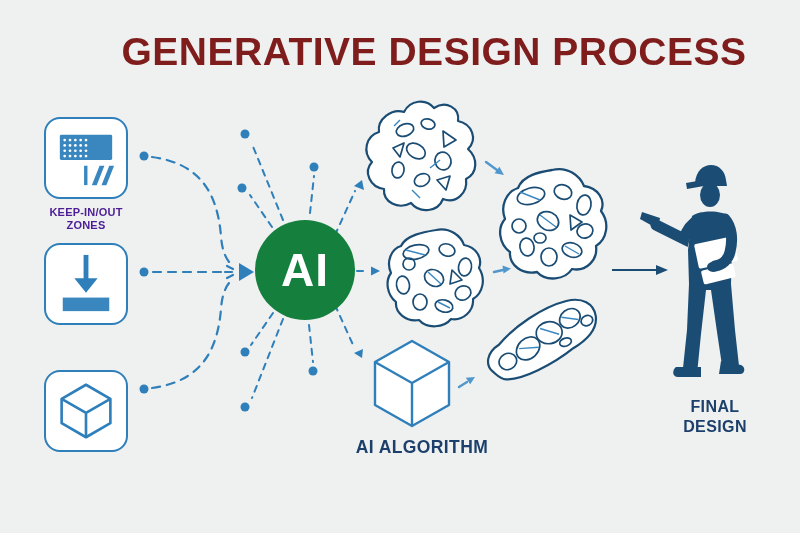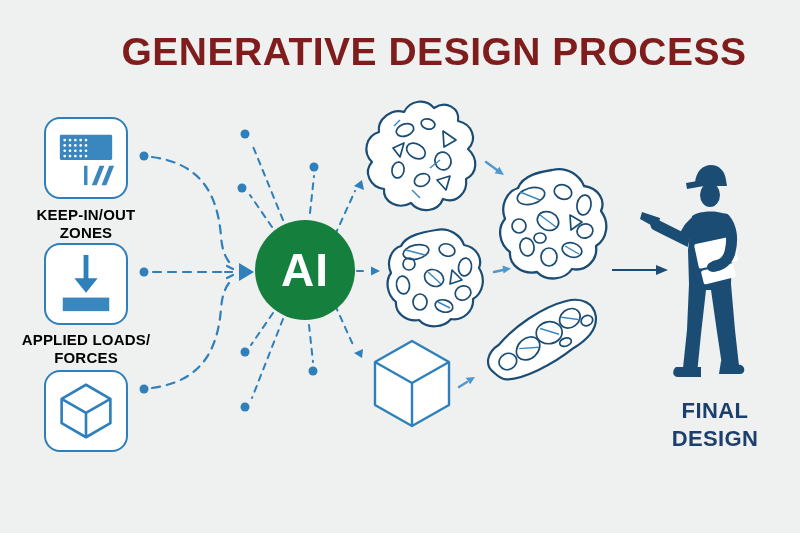--- a/index.html
+++ b/index.html
@@ -5,30 +5,30 @@
   html,body{margin:0;padding:0;background:#dfe1e2;}
   .canvas{position:relative;width:800px;height:533px;background:#eff0f0;
     font-family:"Liberation Sans",sans-serif;overflow:hidden;}
   .art{position:absolute;left:0;top:0;}
   .title{position:absolute;top:30px;left:0;width:800px;margin:0;text-align:center;
     font-size:39px;font-weight:700;letter-spacing:.5px;color:#7f1d1d;padding-left:34px;}
   .card{position:absolute;left:44px;width:84px;height:82px;background:#ffffff;
     border:2.5px solid #2e7fba;border-radius:16px;box-sizing:border-box;
     display:flex;align-items:center;justify-content:center;}
   .card-label{position:absolute;left:6px;width:160px;text-align:center;
-    font-size:15px;font-weight:700;color:#000000;line-height:1.18;
+    font-size:11px;font-weight:700;color:#4c1d95;line-height:1.18;
     letter-spacing:.2px;white-space:pre-line;}
   .ai-circle{position:absolute;left:255px;top:220px;width:100px;height:100px;
     border-radius:50%;background:#15803d;display:flex;align-items:center;
     justify-content:center;}
   .ai-circle span{color:#ffffff;font-size:46px;font-weight:700;letter-spacing:1px;}
   .algo-label{position:absolute;left:322px;top:437px;width:200px;text-align:center;
     font-size:17.5px;font-weight:700;color:#1c406b;letter-spacing:.4px;}
   .final-label{position:absolute;left:635px;top:397px;width:160px;text-align:center;
-    font-size:22px;font-weight:700;color:#1c406b;line-height:1.25;
+    font-size:16px;font-weight:700;color:#1c406b;line-height:1.25;
     letter-spacing:.4px;white-space:pre-line;}
 </style>
 </head>
 <body>
 
 <div class="canvas">
 
   <svg class="art" width="800" height="533" viewBox="0 0 800 533">
 
     <g stroke="#2e7fba" stroke-width="2.2" fill="none" stroke-linecap="round">
@@ -233,32 +233,31 @@
   <div class="card-label" style="top:206px">KEEP-IN/OUT
 ZONES</div>
 
   <div class="card" style="top:243px">
     <svg width="62" height="62" viewBox="0 0 64 64">
       <rect x="29.5" y="2" width="5" height="26" fill="#2e7fba"></rect>
       <path d="M20,26 L44,26 L32,41 Z" fill="#2e7fba"></path>
       <rect x="8" y="46" width="48" height="14" fill="#3a87c0"></rect>
     </svg>
   </div>
-  <div class="card-label" style="top:331px">APPLIED LOADS/
-FORCES</div>
 
   <div class="card" style="top:370px">
     <svg width="60" height="60" viewBox="0 0 64 64">
       <g fill="none" stroke="#2e7fba" stroke-width="2.8" stroke-linejoin="round">
         <path d="M32,4 L58,19 L58,45 L32,60 L6,45 L6,19 Z"></path>
         <path d="M6,19 L32,34 L58,19 M32,34 L32,60"></path>
       </g>
     </svg>
   </div>
 
   <div class="ai-circle">
     <span>AI</span>
   </div>
 
+  <div class="algo-label">AI ALGORITHM</div>
 
   <div class="final-label">FINAL
 DESIGN</div>
 </div>
 
 </body></html>

